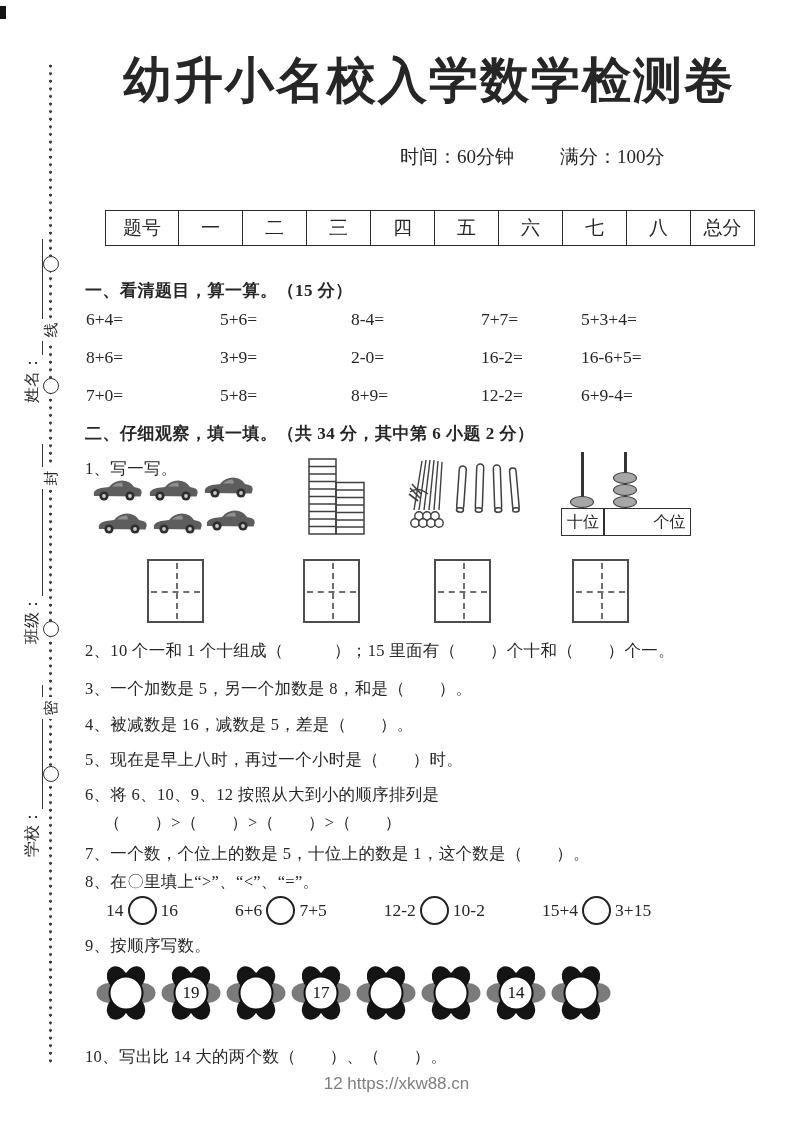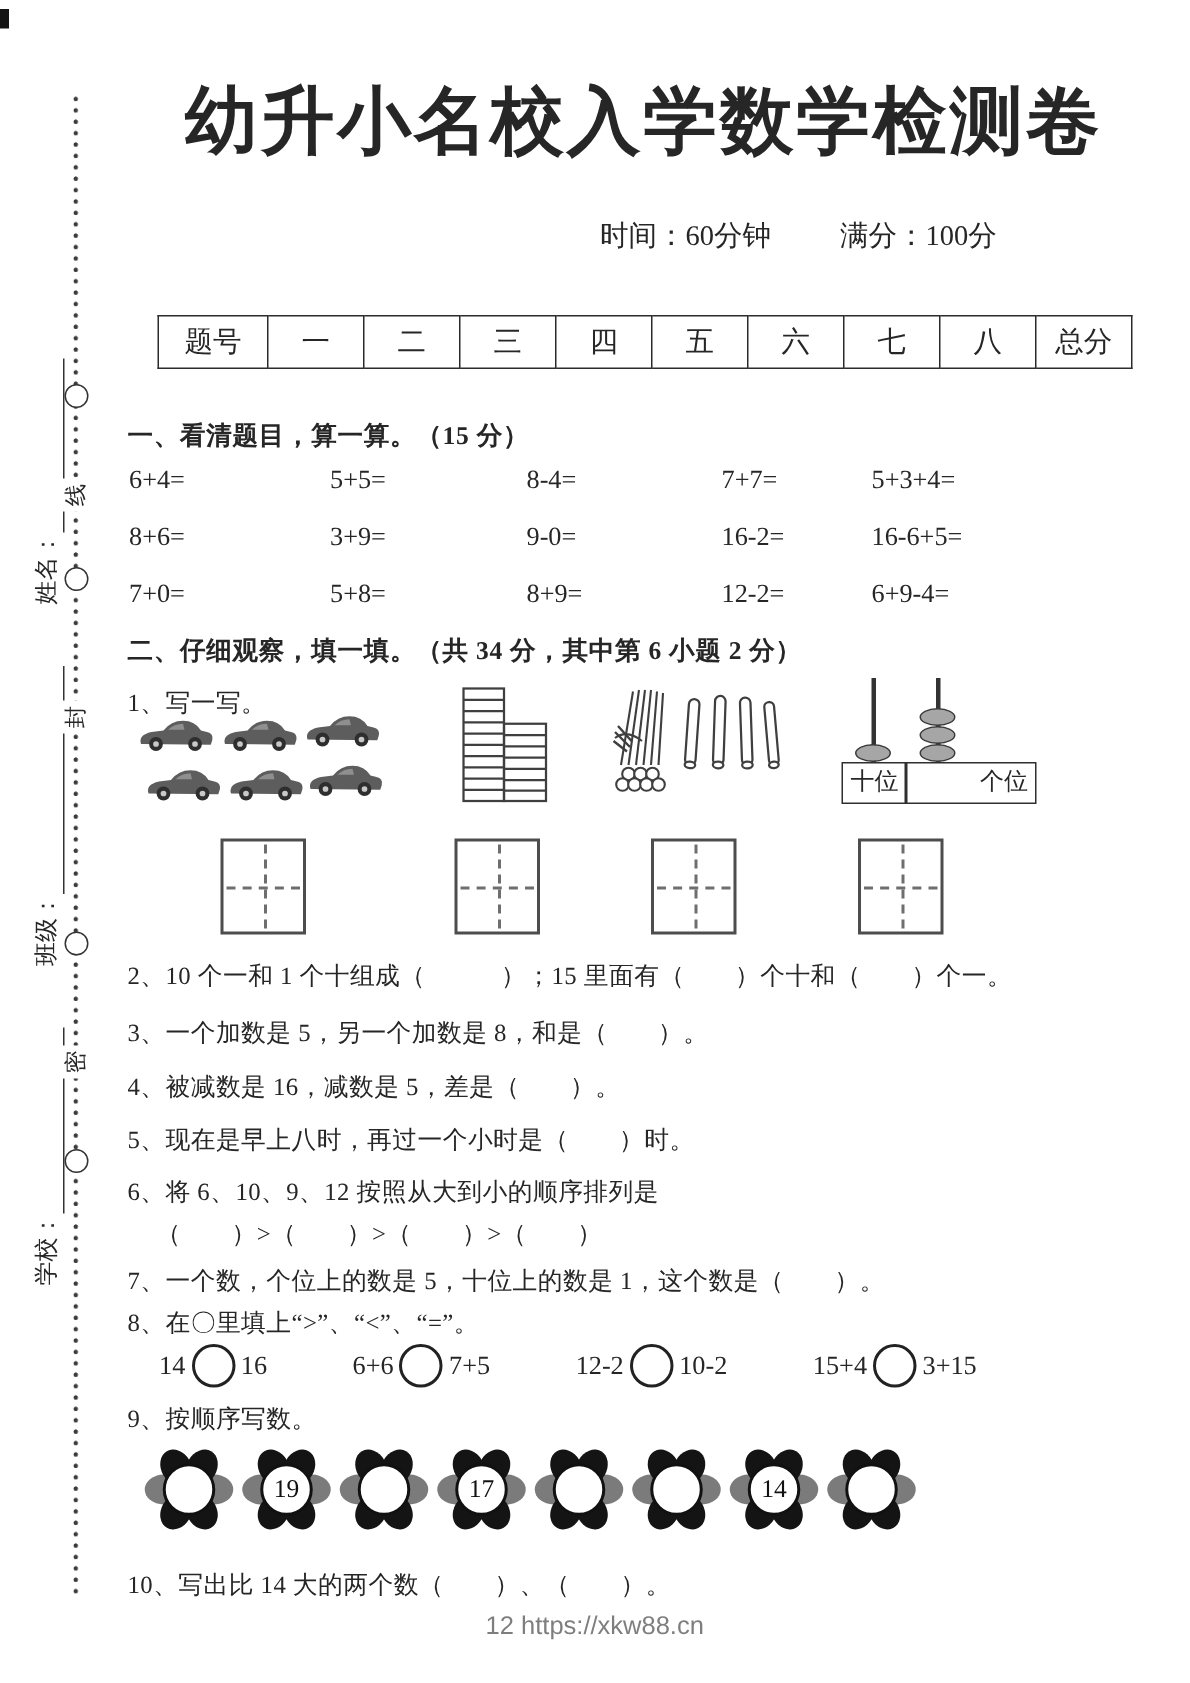--- a/index.html
+++ b/index.html
@@ -117,27 +117,27 @@
       <td class="c">七</td>
       <td class="c">八</td>
       <td class="c">总分</td>
     </tr>
   </tbody>
     </table>
 
   <div class="sec-head" style="top:279px;">一、看清题目，算一算。（15 分）</div>
   <div class="math-grid">
     <span>6+4=</span>
-    <span>5+5=</span>
+    <span>5+6=</span>
     <span>8-4=</span>
     <span>7+7=</span>
     <span>5+3+4=</span>
     <span>8+6=</span>
     <span>3+9=</span>
-    <span>9-0=</span>
+    <span>2-0=</span>
     <span>16-2=</span>
     <span>16-6+5=</span>
     <span>7+0=</span>
     <span>5+8=</span>
     <span>8+9=</span>
     <span>12-2=</span>
     <span>6+9-4=</span>
   </div>
 
   <div class="sec-head" style="top:422px;">二、仔细观察，填一填。（共 34 分，其中第 6 小题 2 分）</div>

